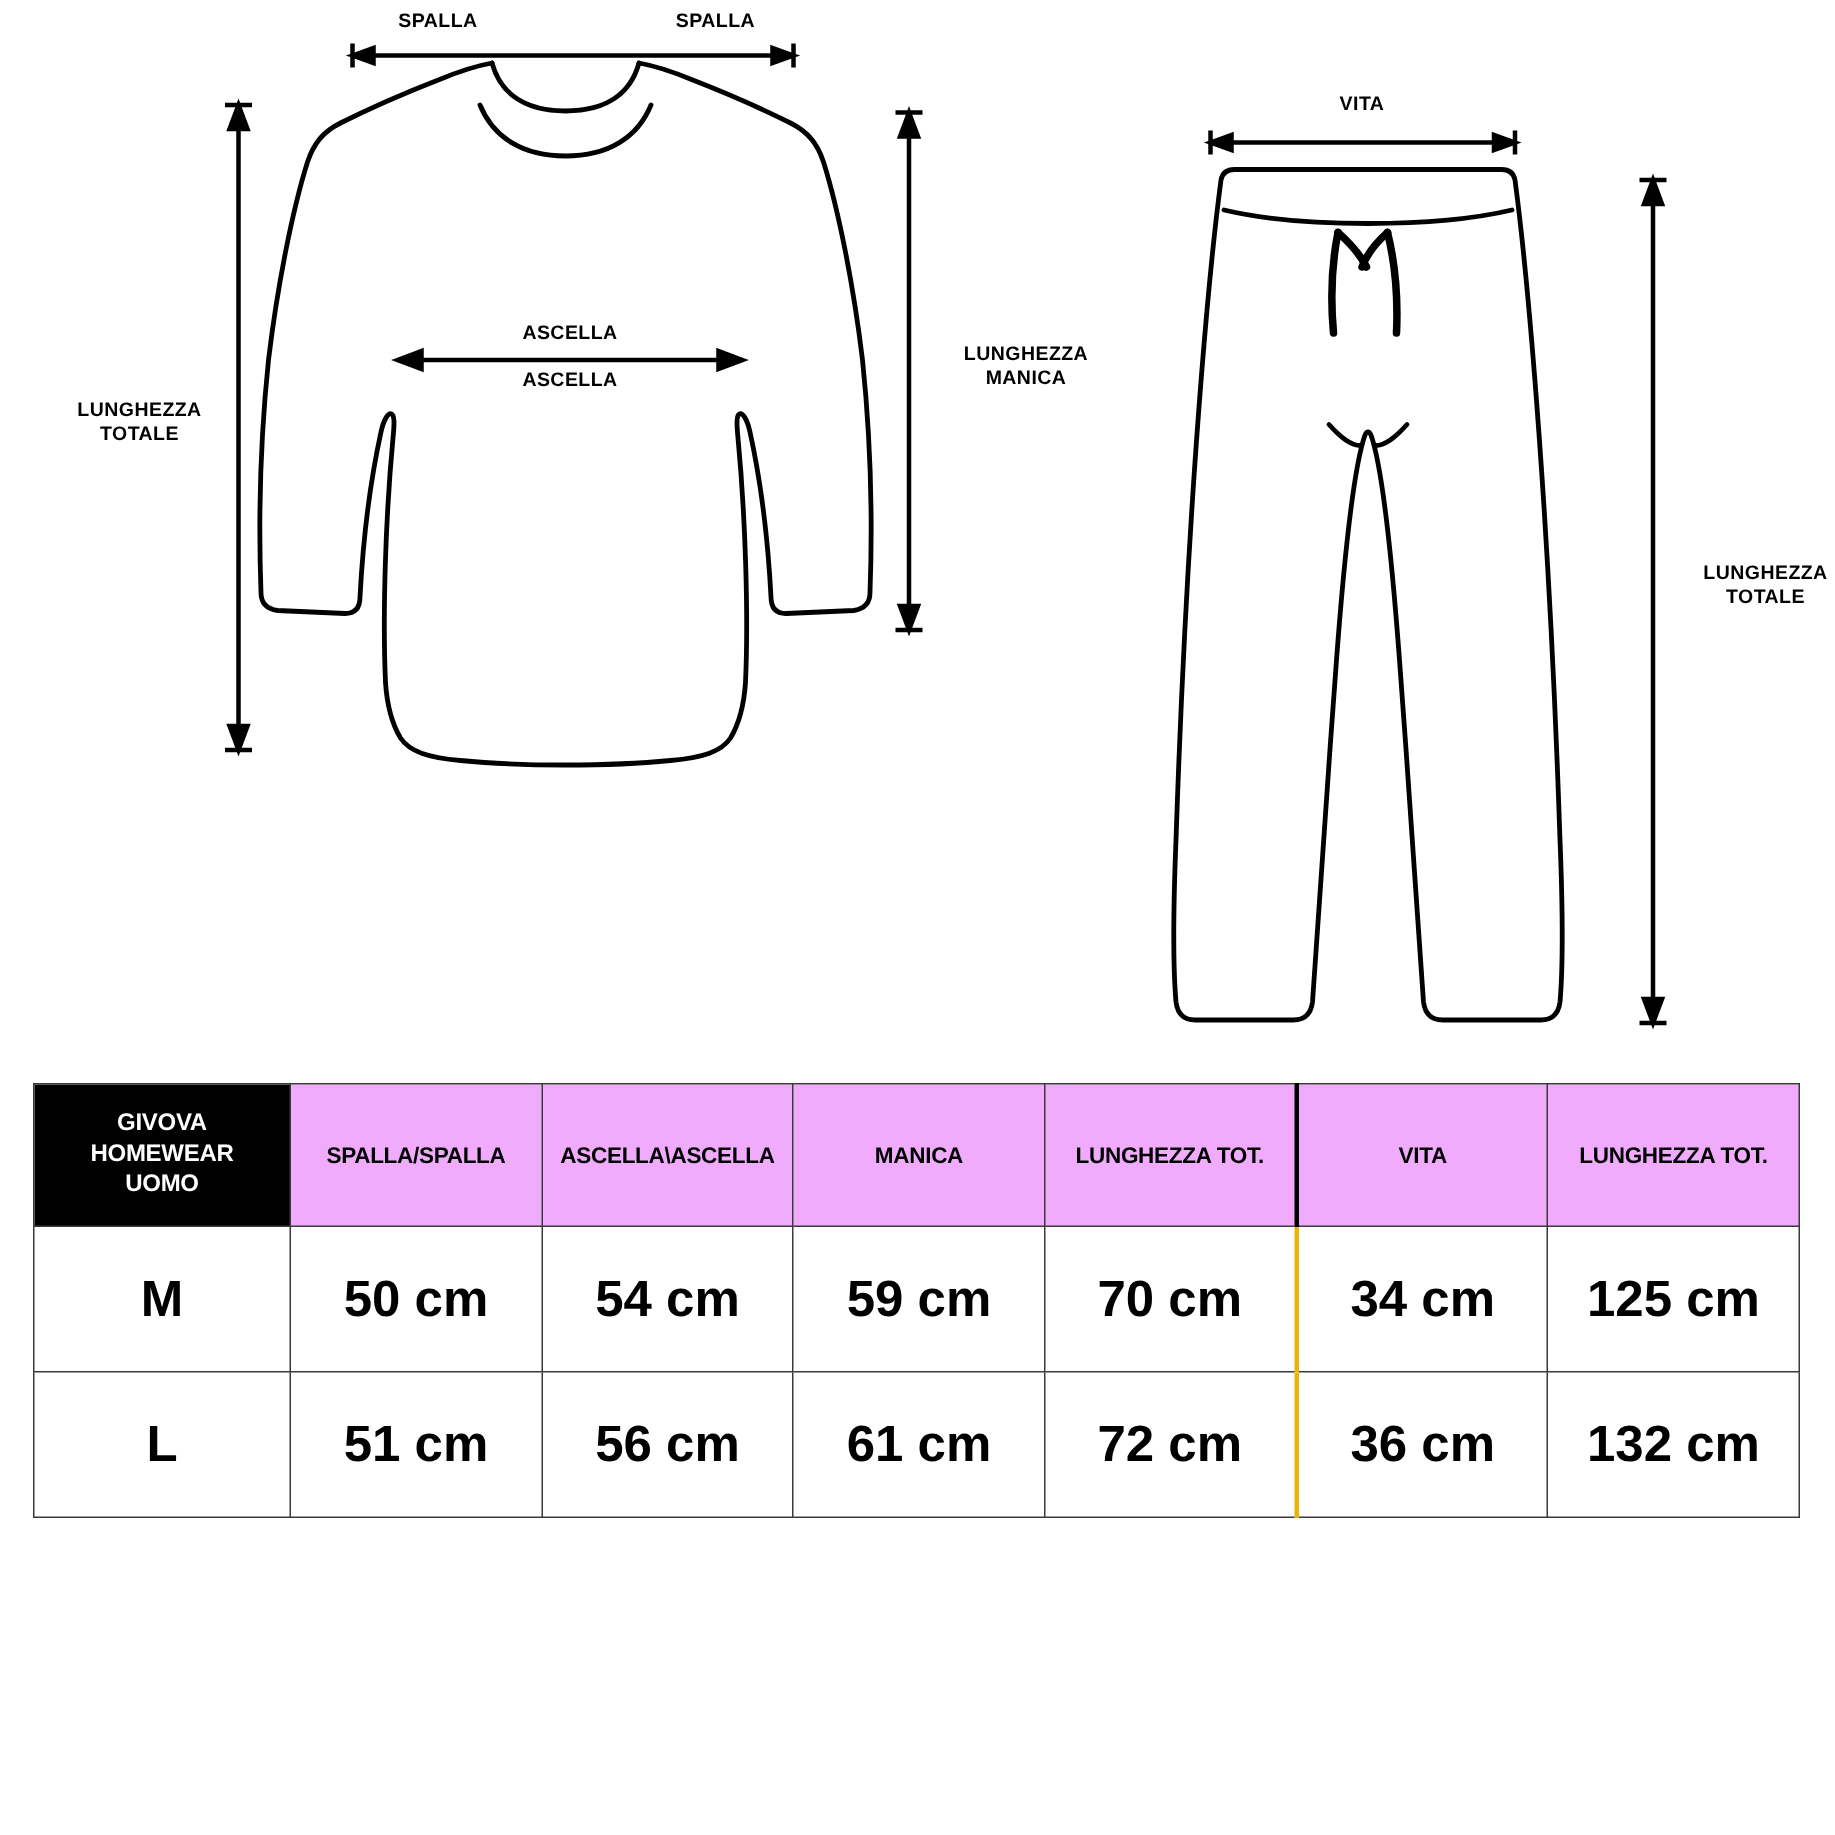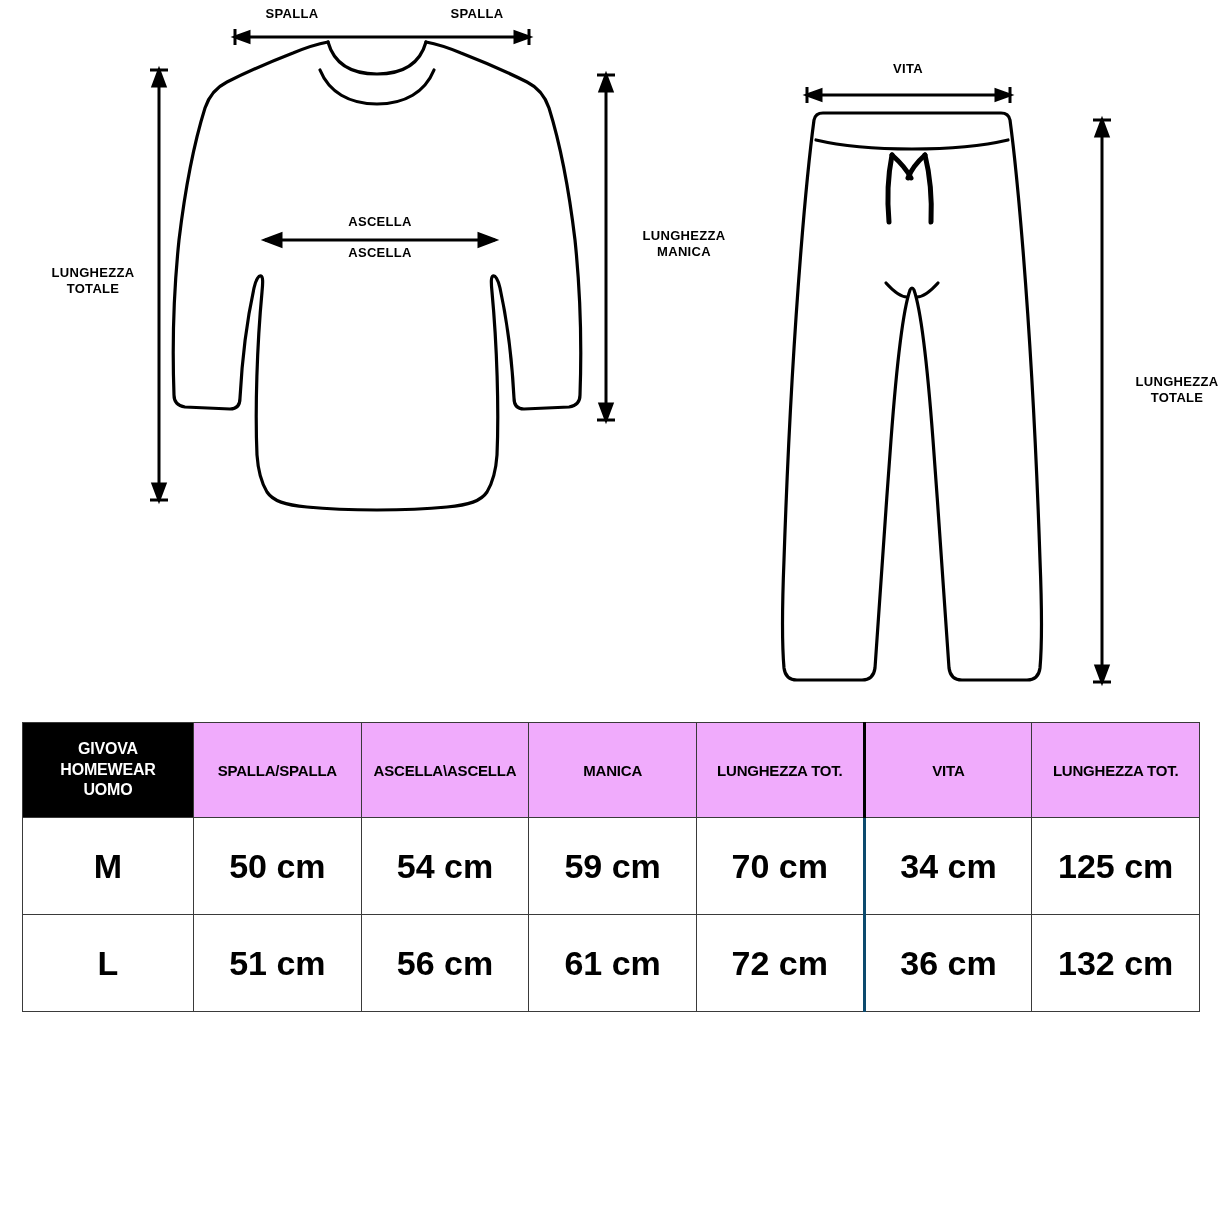--- a/index.html
+++ b/index.html
@@ -73,21 +73,21 @@
     background: #000000;
     color: #ffffff;
     font-size: 16px;
     line-height: 1.3;
     width: 170px;
   }
   thead th.vita-col {
     border-left: 3px solid #000;
   }
   tbody td.vita-col {
-    border-left: 3px solid #0c4a6e;
+    border-left: 3px solid #eab308;
   }
   tbody tr {
     height: 97px;
   }
   td.size-cell {
     font-size: 34px;
     font-weight: bold;
     width: 170px;
   }
   td.val-cell {

